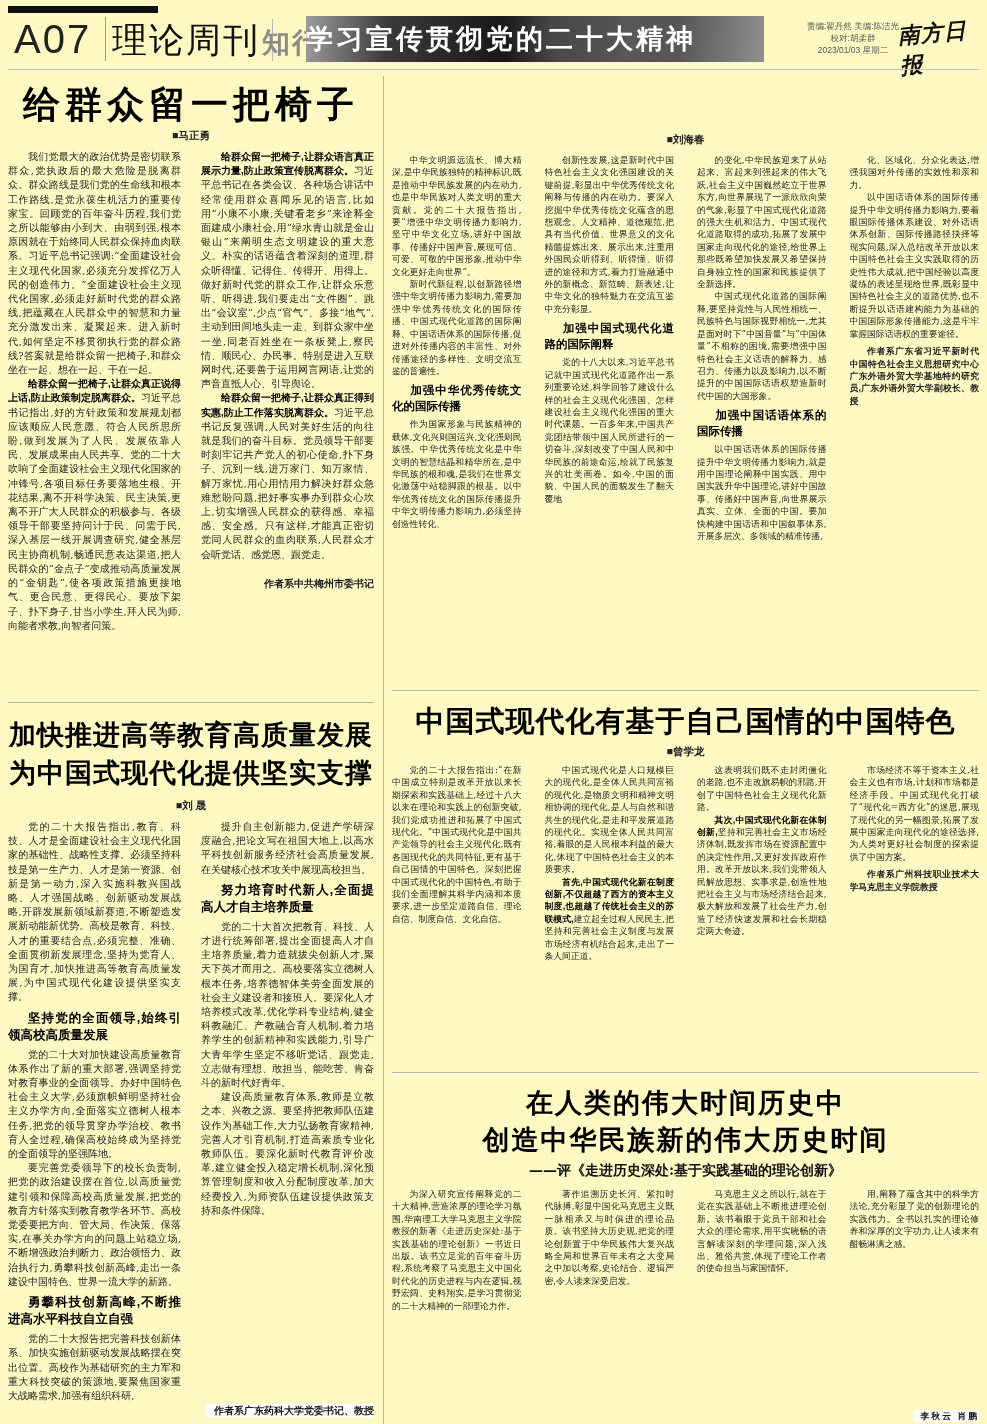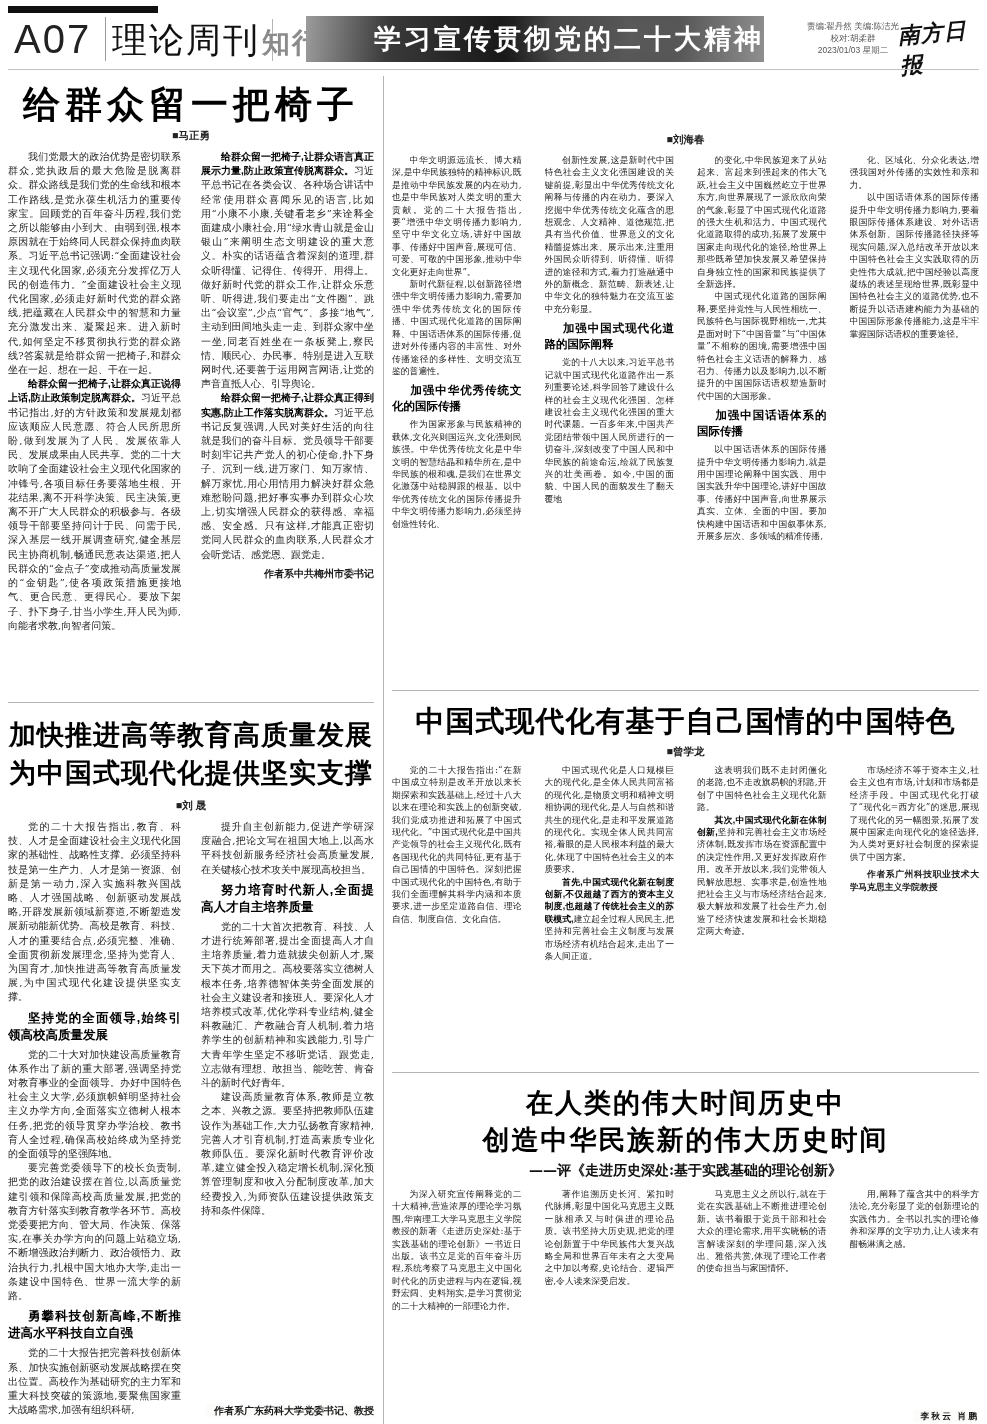--- a/index.html
+++ b/index.html
@@ -1,30 +1,30 @@
 <!DOCTYPE html>
 <html><head>
 <meta charset="utf-8">
 <style>
   *{margin:0;padding:0;box-sizing:border-box}
   html,body{background:#e9e8e5}
-  #page{position:relative;width:987px;height:1424px;margin:0 auto;background:#ffffff;
+  #page{position:relative;width:987px;height:1424px;margin:0 auto;background:#fef9c3;
         color:#1c1c1c;font-family:"DejaVu Serif","Liberation Serif",serif;overflow:hidden}
   .abs{position:absolute}
 
   
   #regbar{left:8px;top:6px;width:150px;height:7px;background:#101010}
   #hdr-edition{left:14px;top:17px;font-size:40px;letter-spacing:2px;color:#222;
       font-family:"Liberation Sans",sans-serif;font-weight:400;line-height:44px;
       padding-right:14px;border-right:1px solid #9a9a9a}
   #hdr-section{left:112px;top:19px;font-size:35px;font-weight:400;color:#111;line-height:42px;
       font-family:"Liberation Sans",sans-serif;letter-spacing:2px;padding-right:12px;border-right:1px solid #b5b5b5}
   #hdr-colname{left:262px;top:26px;font-size:28px;font-weight:700;color:#8b8b8b;line-height:34px;
       font-family:"DejaVu Serif",serif;letter-spacing:2px}
-  #banner{left:306px;top:16px;width:458px;height:46px;color:#fff;text-align:right;line-height:46px;
+  #banner{left:306px;top:16px;width:458px;height:46px;color:#fff;text-align:left;line-height:46px;
       font-size:27px;font-weight:700;letter-spacing:3px;font-family:"Liberation Sans",sans-serif;
       background:
         radial-gradient(circle at 62% 40%, rgba(255,255,255,.18) 0 14%, rgba(255,255,255,0) 32%),
         linear-gradient(95deg,#9c9c9c 0%,#3a3a3a 18%,#161616 45%,#2f2f2f 68%,#8f8f8f 100%)}
   #credits{right:88px;top:20px;text-align:center;font-size:8.5px;line-height:12px;color:#555;
       font-family:"Liberation Sans",sans-serif}
   #masthead{right:6px;top:18px;width:82px;font-size:22px;font-weight:700;font-style:italic;
       color:#111;transform:rotate(-5deg);font-family:"DejaVu Serif",serif;letter-spacing:1px}
   #hdrline{left:8px;top:69px;width:971px;height:1px;background:#c2c2c2}
 
@@ -42,21 +42,21 @@
   .cols{display:flex;gap:20px}
   .col{flex:1;overflow:hidden;text-align:justify;position:relative}
   .cols-big .col{font-size:10px;line-height:14.2px}
   .cols-small{gap:23px}
   .cols-small .col{font-size:8.8px;line-height:12.4px}
   .seg{text-indent:2em}
   .seg-lead b{font-family:"Liberation Sans",sans-serif;color:#000}
   .seg-sub{font-family:"Liberation Sans",sans-serif;font-weight:700;color:#000;
       font-size:12.5px;line-height:17px;margin:5px 0 4px;text-indent:1.6em}
   .cols-small .seg-sub{font-size:11.5px;line-height:16px}
-  .seg-author{font-weight:700;text-align:right;text-indent:0;margin-top:5px;
+  .seg-author{font-weight:700;text-align:right;text-indent:0;margin-top:15px;
       font-family:"Liberation Sans",sans-serif}
   .seg-authorblock{font-weight:700;text-align:justify;text-indent:2em;margin-top:5px;
       font-family:"Liberation Sans",sans-serif}
   .seg-names{font-weight:700;text-align:right;text-indent:0;margin-top:5px;letter-spacing:2px;
       font-family:"Liberation Sans",sans-serif}
   .pin-last .seg-author,.pin-last .seg-names{position:absolute;bottom:2px;right:0;
       background:#fcfcfa;padding-left:8px;margin-top:0}
 </style>
 </head>
 <body>
@@ -95,21 +95,21 @@
   <div class="abs headline" style="left:8px;top:716px;width:366px;font-size:27px;line-height:38px;letter-spacing:1px">
     <div>加快推进高等教育高质量发展</div>
     <div>为中国式现代化提供坚实支撑</div>
   </div>
   <div class="abs byline" style="left:8px;top:799px;width:366px">■刘  晟</div>
   <div class="abs cols cols-big" style="left:8px;top:820px;width:366px;height:600px">
     <div class="col">
         <p class="seg seg-p">党的二十大报告指出,教育、科技、人才是全面建设社会主义现代化国家的基础性、战略性支撑。必须坚持科技是第一生产力、人才是第一资源、创新是第一动力,深入实施科教兴国战略、人才强国战略、创新驱动发展战略,开辟发展新领域新赛道,不断塑造发展新动能新优势。高校是教育、科技、人才的重要结合点,必须完整、准确、全面贯彻新发展理念,坚持为党育人、为国育才,加快推进高等教育高质量发展,为中国式现代化建设提供坚实支撑。</p>
         <p class="seg seg-sub">坚持党的全面领导,始终引领高校高质量发展</p>
         <p class="seg seg-p">党的二十大对加快建设高质量教育体系作出了新的重大部署,强调坚持党对教育事业的全面领导。办好中国特色社会主义大学,必须旗帜鲜明坚持社会主义办学方向,全面落实立德树人根本任务,把党的领导贯穿办学治校、教书育人全过程,确保高校始终成为坚持党的全面领导的坚强阵地。</p>
-        <p class="seg seg-p">要完善党委领导下的校长负责制,把党的政治建设摆在首位,以高质量党建引领和保障高校高质量发展,把党的教育方针落实到教育教学各环节。高校党委要把方向、管大局、作决策、保落实,在事关办学方向的问题上站稳立场,不断增强政治判断力、政治领悟力、政治执行力,扎根中国大地办大学,走出一条建设中国特色、世界一流大学的新路。</p>
+        <p class="seg seg-p">要完善党委领导下的校长负责制,把党的政治建设摆在首位,以高质量党建引领和保障高校高质量发展,把党的教育方针落实到教育教学各环节。高校党委要把方向、管大局、作决策、保落实,在事关办学方向的问题上站稳立场,不断增强政治判断力、政治领悟力、政治执行力,勇攀科技创新高峰,走出一条建设中国特色、世界一流大学的新路。</p>
         <p class="seg seg-sub">勇攀科技创新高峰,不断推进高水平科技自立自强</p>
         <p class="seg seg-p">党的二十大报告把完善科技创新体系、加快实施创新驱动发展战略摆在突出位置。高校作为基础研究的主力军和重大科技突破的策源地,要聚焦国家重大战略需求,加强有组织科研,</p>
       </div>
     <div class="col pin-last">
         <p class="seg seg-p">提升自主创新能力,促进产学研深度融合,把论文写在祖国大地上,以高水平科技创新服务经济社会高质量发展,在关键核心技术攻关中展现高校担当。</p>
         <p class="seg seg-sub">努力培育时代新人,全面提高人才自主培养质量</p>
         <p class="seg seg-p">党的二十大首次把教育、科技、人才进行统筹部署,提出全面提高人才自主培养质量,着力造就拔尖创新人才,聚天下英才而用之。高校要落实立德树人根本任务,培养德智体美劳全面发展的社会主义建设者和接班人。要深化人才培养模式改革,优化学科专业结构,健全科教融汇、产教融合育人机制,着力培养学生的创新精神和实践能力,引导广大青年学生坚定不移听党话、跟党走,立志做有理想、敢担当、能吃苦、肯奋斗的新时代好青年。</p>
         <p class="seg seg-p">建设高质量教育体系,教师是立教之本、兴教之源。要坚持把教师队伍建设作为基础工作,大力弘扬教育家精神,完善人才引育机制,打造高素质专业化教师队伍。要深化新时代教育评价改革,建立健全投入稳定增长机制,深化预算管理制度和收入分配制度改革,加大经费投入,为师资队伍建设提供政策支持和条件保障。</p>
         <p class="seg seg-author">作者系广东药科大学党委书记、教授</p>
       </div>
@@ -130,20 +130,21 @@
       </div>
     <div class="col">
         <p class="seg seg-p">的变化,中华民族迎来了从站起来、富起来到强起来的伟大飞跃,社会主义中国巍然屹立于世界东方,向世界展现了一派欣欣向荣的气象,彰显了中国式现代化道路的强大生机和活力。中国式现代化道路取得的成功,拓展了发展中国家走向现代化的途径,给世界上那些既希望加快发展又希望保持自身独立性的国家和民族提供了全新选择。</p>
         <p class="seg seg-p">中国式现代化道路的国际阐释,要坚持党性与人民性相统一、民族特色与国际视野相统一,尤其是面对时下“中国音量”与“中国体量”不相称的困境,需要增强中国特色社会主义话语的解释力、感召力、传播力以及影响力,以不断提升的中国国际话语权塑造新时代中国的大国形象。</p>
         <p class="seg seg-sub">加强中国话语体系的国际传播</p>
         <p class="seg seg-p">以中国话语体系的国际传播提升中华文明传播力影响力,就是用中国理论阐释中国实践、用中国实践升华中国理论,讲好中国故事、传播好中国声音,向世界展示真实、立体、全面的中国。要加快构建中国话语和中国叙事体系,开展多层次、多领域的精准传播,</p>
       </div>
     <div class="col">
         <p class="seg seg-p">化、区域化、分众化表达,增强我国对外传播的实效性和亲和力。</p>
         <p class="seg seg-p">以中国话语体系的国际传播提升中华文明传播力影响力,要着眼国际传播体系建设、对外话语体系创新、国际传播路径抉择等现实问题,深入总结改革开放以来中国特色社会主义实践取得的历史性伟大成就,把中国经验以高度凝练的表述呈现给世界,既彰显中国特色社会主义的道路优势,也不断提升以话语建构能力为基础的中国国际形象传播能力,这是牢牢掌握国际话语权的重要途径。</p>
+        <p class="seg seg-authorblock">作者系广东省习近平新时代中国特色社会主义思想研究中心广东外语外贸大学基地特约研究员,广东外语外贸大学副校长、教授</p>
       </div>
   </div>
   <div class="abs hrule" style="left:392px;top:690px;width:587px"></div>
 
   <div class="abs headline" style="left:392px;top:702px;width:587px;font-size:29px;letter-spacing:1px">中国式现代化有基于自己国情的中国特色</div>
   <div class="abs byline" style="left:392px;top:745px;width:587px">■曾学龙</div>
   <div class="abs cols cols-small" style="left:392px;top:764px;width:587px;height:294px">
     <div class="col">
         <p class="seg seg-p">党的二十大报告指出:“在新中国成立特别是改革开放以来长期探索和实践基础上,经过十八大以来在理论和实践上的创新突破,我们党成功推进和拓展了中国式现代化。”中国式现代化是中国共产党领导的社会主义现代化,既有各国现代化的共同特征,更有基于自己国情的中国特色。深刻把握中国式现代化的中国特色,有助于我们全面理解其科学内涵和本质要求,进一步坚定道路自信、理论自信、制度自信、文化自信。</p>
       </div>

